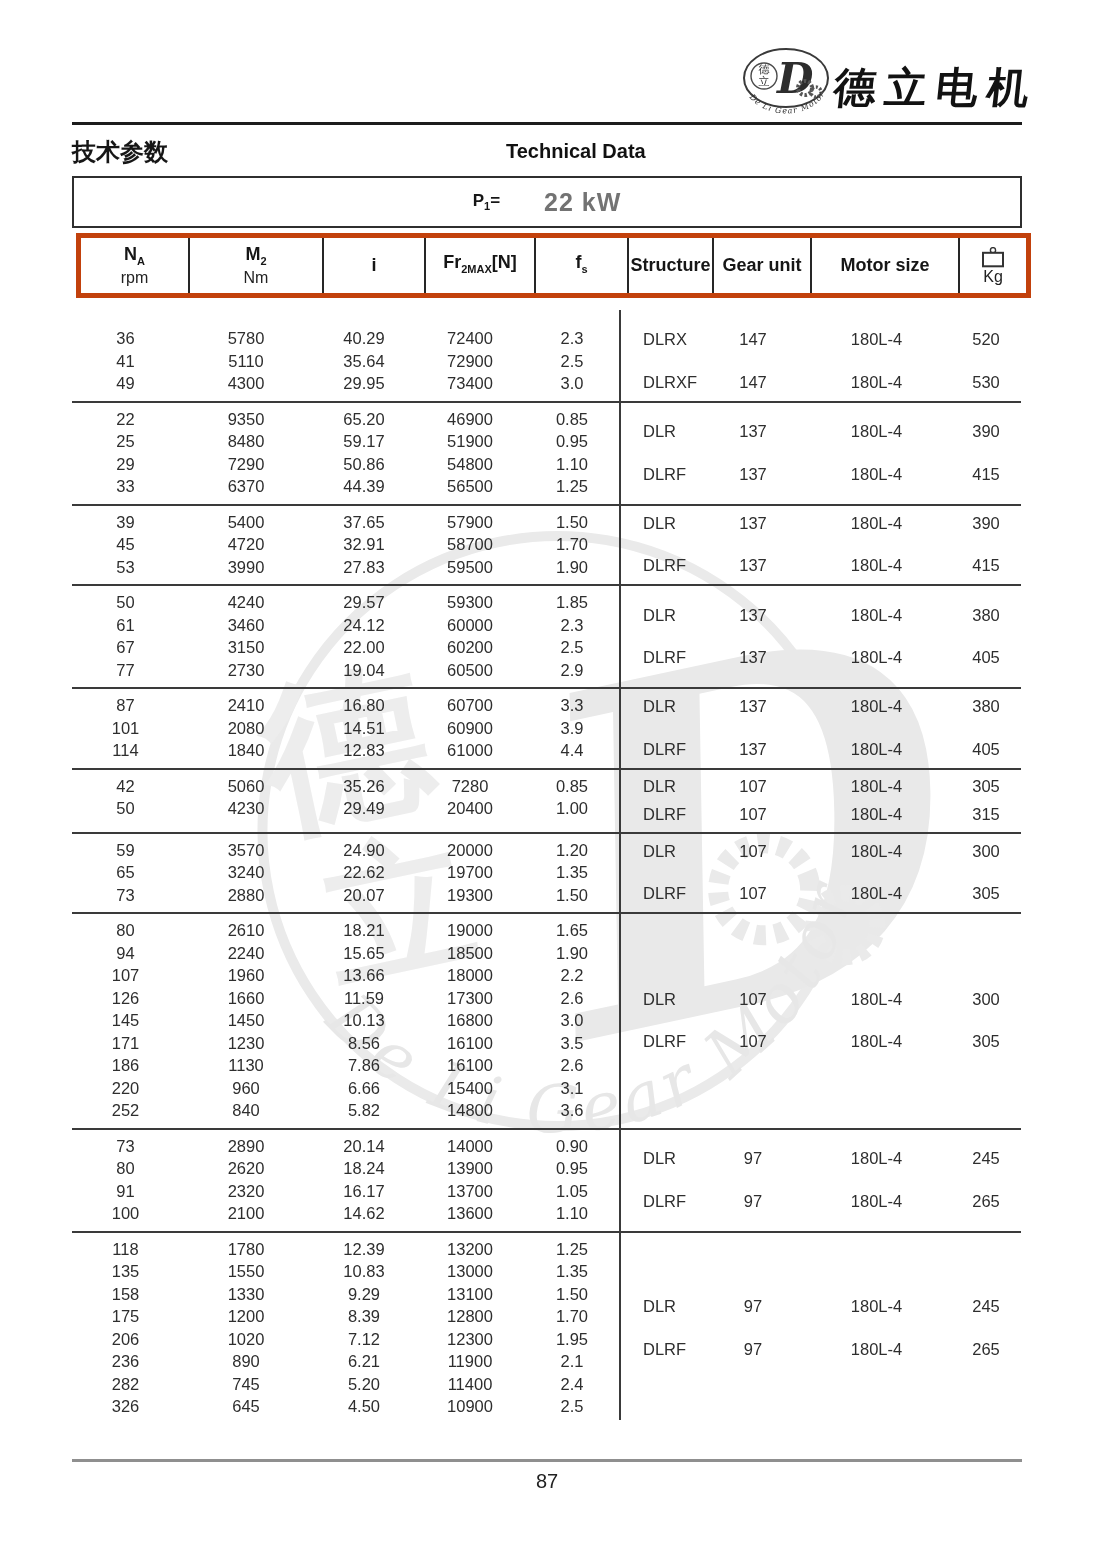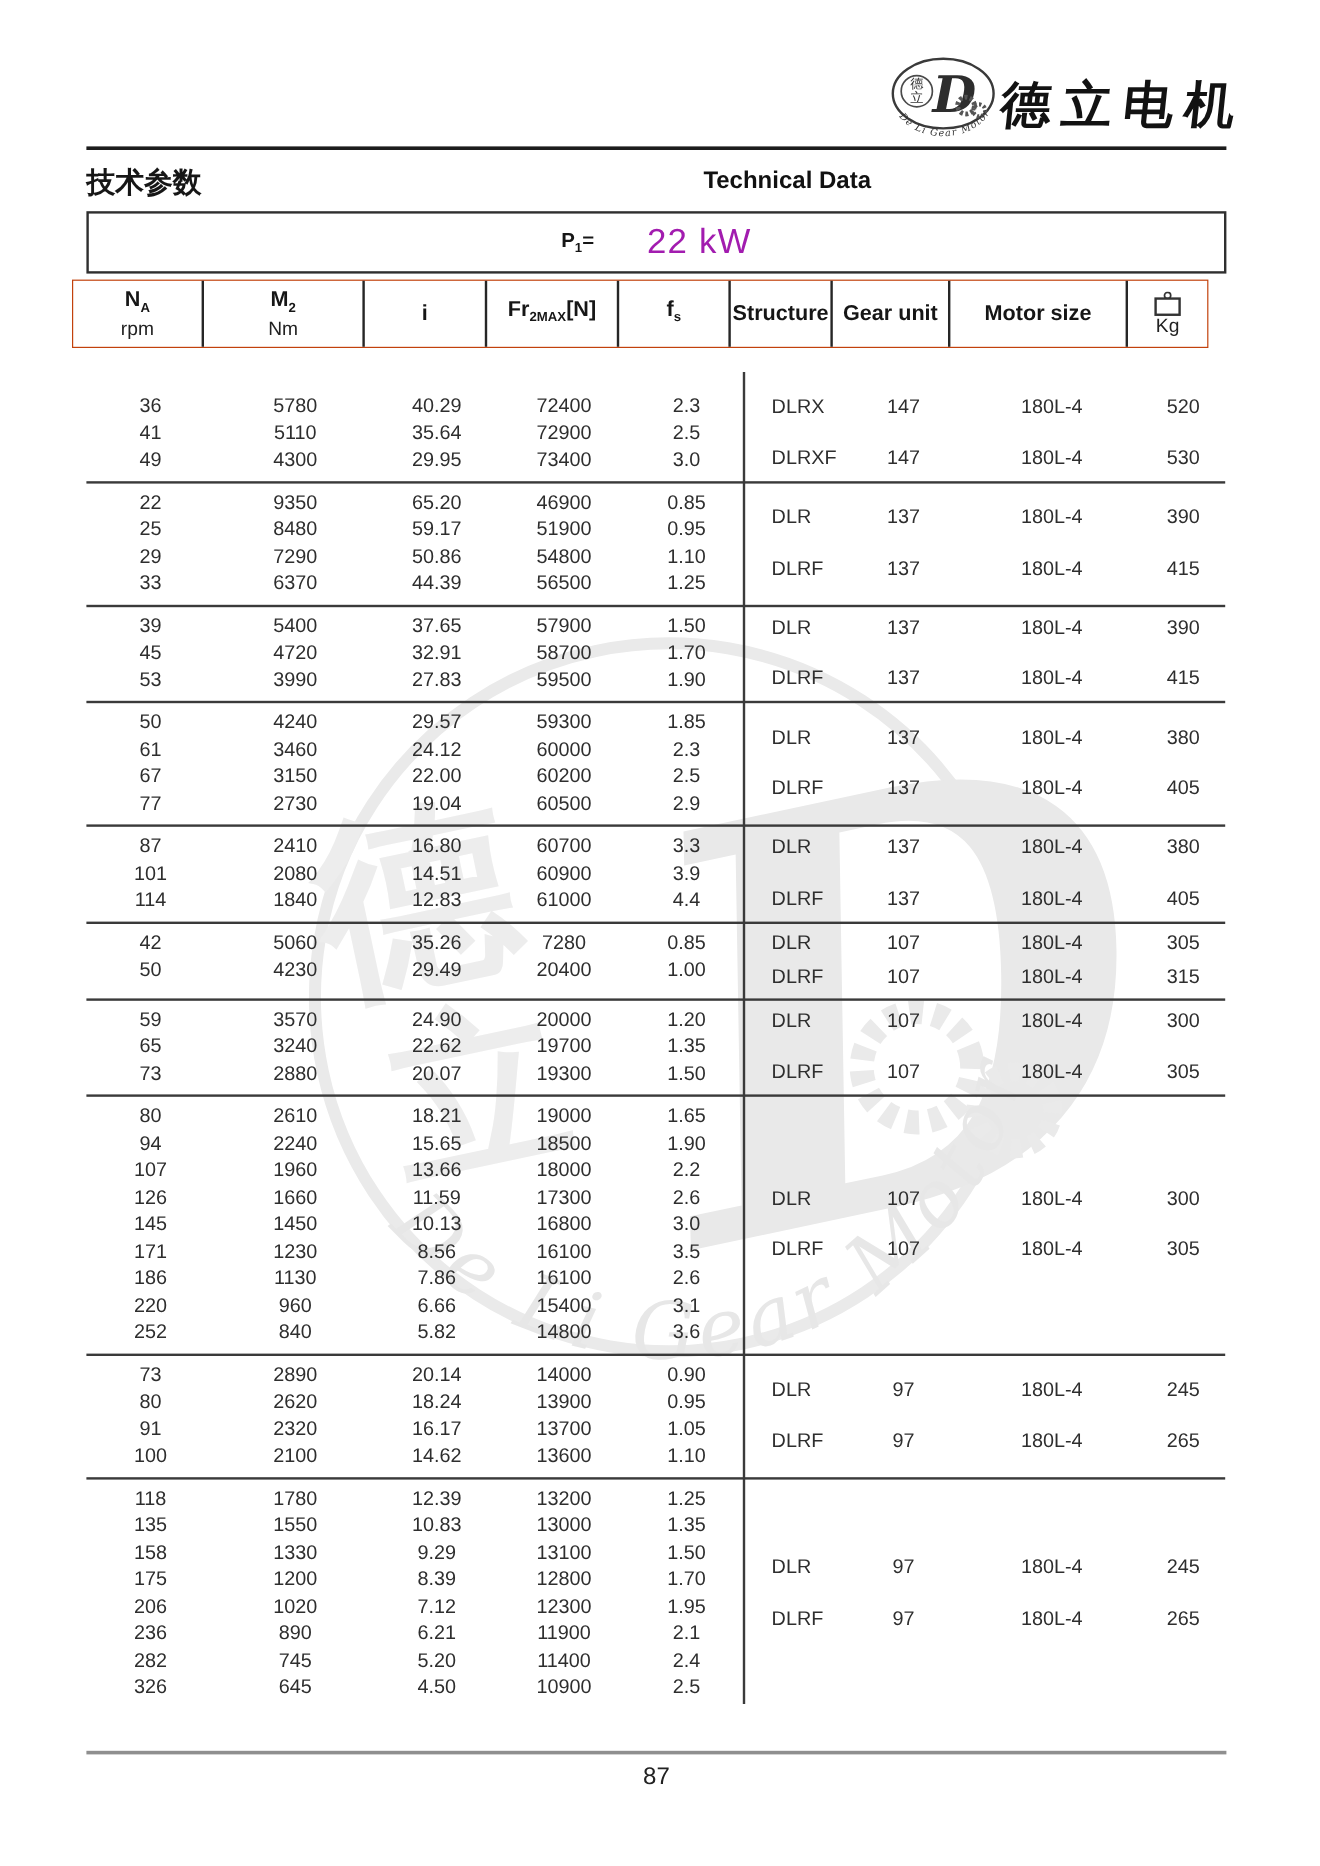--- a/index.html
+++ b/index.html
@@ -12,34 +12,34 @@
 
   
   .brand-logo{position:absolute;left:733px;top:46px;width:108px;height:80px;}
   .brand-cn{
     position:absolute;left:834px;top:60px;font-family:"DejaVu Serif", serif;
     font-weight:bold;font-size:42px;letter-spacing:9px;color:#121212;transform:skewX(-6deg);
     white-space:nowrap;
   }
   .top-rule{position:absolute;left:72px;top:122px;width:950px;height:3px;background:#1c1c1c;}
   .title-cn{position:absolute;left:72px;top:136px;font-size:24px;font-weight:bold;color:#161616;}
-  .title-en{position:absolute;left:506px;top:140px;width:300px;text-align:center;font-size:20px;font-weight:bold;color:#111;}
+  .title-en{position:absolute;left:506px;top:140px;width:300px;font-size:20px;font-weight:bold;color:#111;}
 
   
   .power-box{
     position:absolute;left:72px;top:176px;width:946px;height:48px;border:2px solid #2f2f2f;
     display:flex;align-items:center;justify-content:center;background:transparent;gap:44px;
   }
   .p-small{font-size:17px;font-weight:bold;color:#161616;}
   .p-small sub{font-size:11px;}
-  .p-big{font-size:29px;font-weight:normal;color:#a21caf;letter-spacing:1px;}
+  .p-big{font-size:25px;font-weight:bold;color:#737373;letter-spacing:1px;}
 
   
   .thead{
-    position:absolute;left:60px;top:233px;width:945px;height:55px;border:1px solid #c2410c;
+    position:absolute;left:76px;top:233px;width:945px;height:55px;border:5px solid #c2410c;
     display:grid;grid-template-columns:107px 134px 102px 110px 93px 85px 98px 148px 68px;background:transparent;
   }
   .th{display:flex;flex-direction:column;align-items:center;justify-content:center;border-left:2px solid #262626;}
   .th:first-child{border-left:none;}
   .th .main{font-size:18px;font-weight:bold;line-height:19px;color:#161616;white-space:nowrap;}
   .th .main sub{font-size:11px;font-weight:bold;}
   .th .unit{font-size:16px;font-weight:normal;line-height:16px;color:#222;}
   .kg-icon{display:block;margin-bottom:1px;}
 
   

